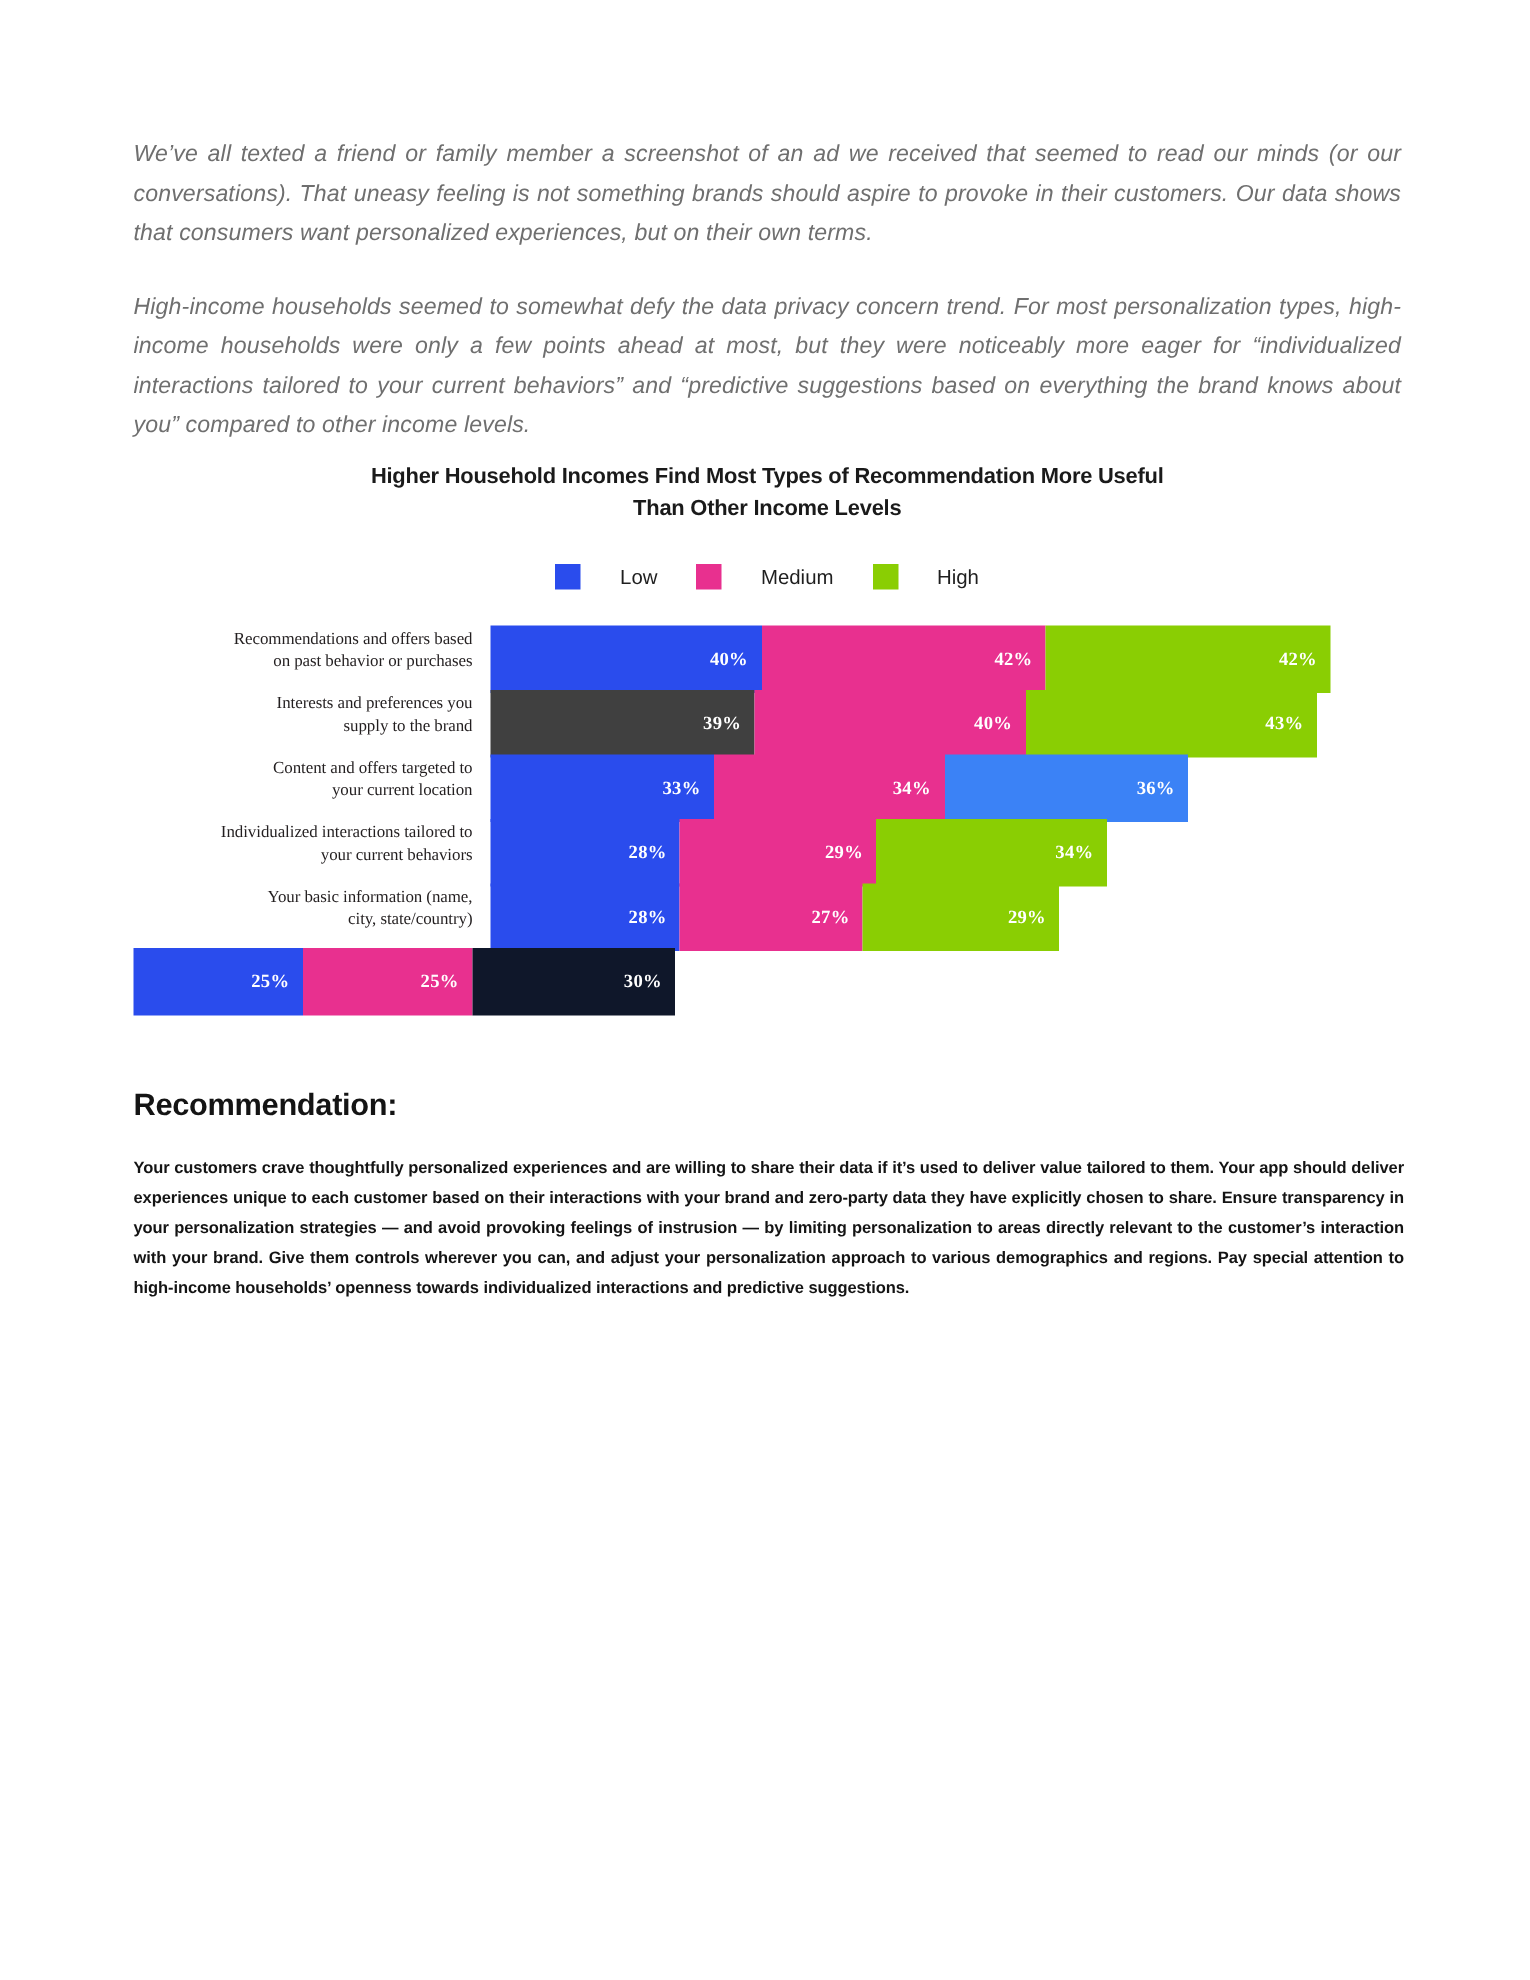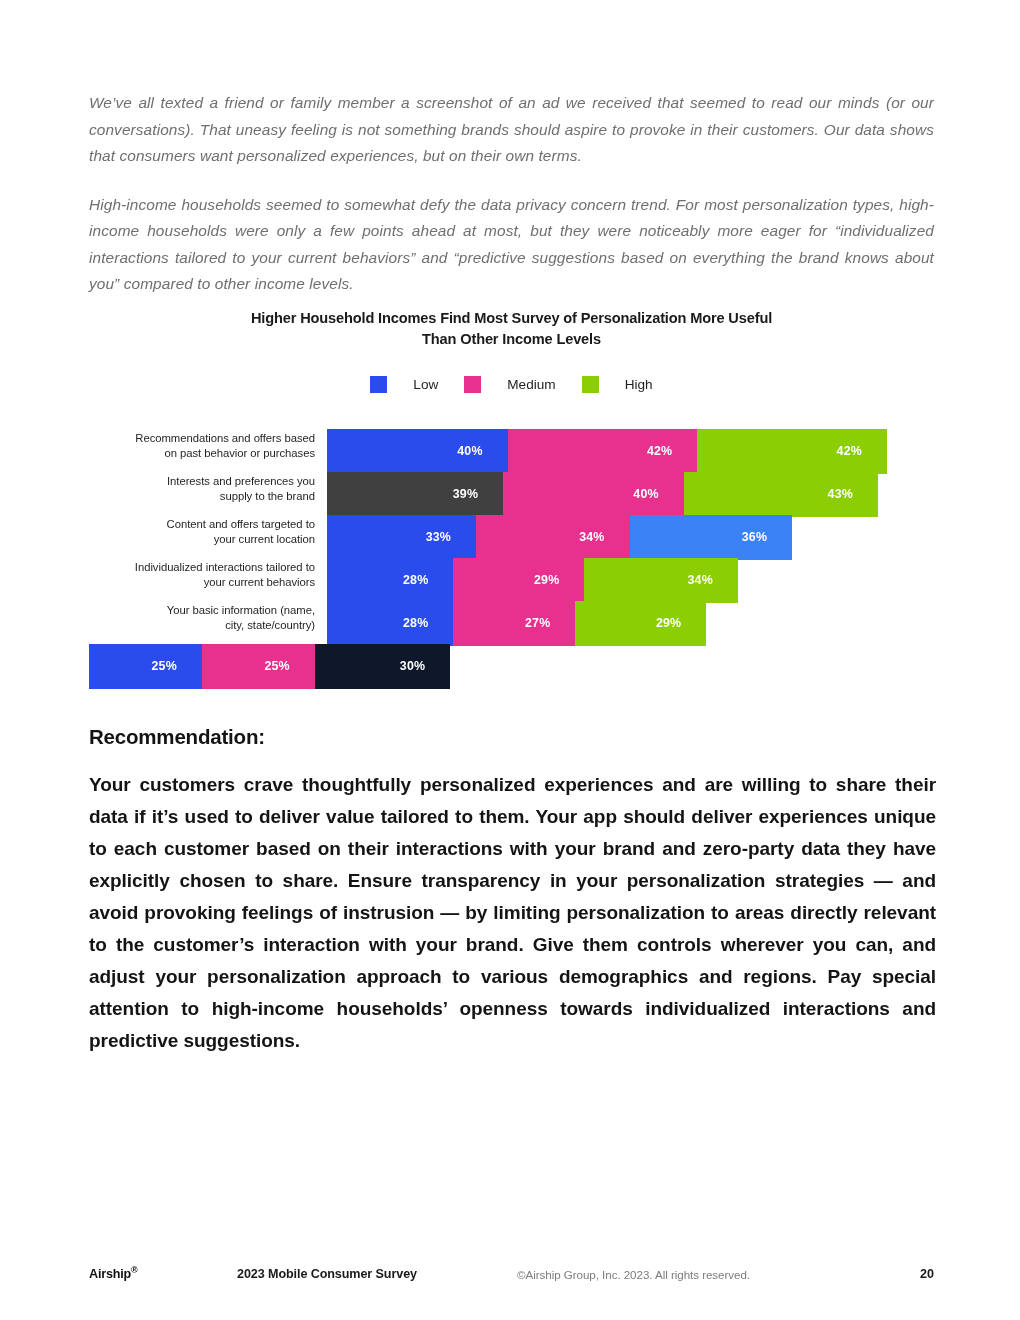--- a/index.html
+++ b/index.html
@@ -73,22 +73,23 @@
     height: 17px;
     display: block;
   }
   .legend-label {
     font-size: 13.6px;
     color: #1f1f1f;
     line-height: 1;
   }
 
   .bars {
-    margin-top: 36px;
+    margin-top: 24px;
     position: relative;
+    font-family: Liberation Serif, serif;
   }
   .bar-row {
     display: flex;
     align-items: center;
     height: 33px;
     margin-bottom: 10px;
   }
   .bar-row:last-child { margin-bottom: 0; }
 
   .cat-label {
@@ -108,21 +109,21 @@
     flex: 1 1 auto;
     display: flex;
   }
   .seg {
     height: 45px;
     position: relative;
     display: flex;
     align-items: center;
     justify-content: flex-end;
     box-sizing: border-box;
-    padding-right: 25px;
+    padding-right: 9px;
     text-align: center;
   }
   .seg span {
     color: #ffffff;
     font-size: 12.4px;
     font-weight: bold;
     letter-spacing: 0.2px;
     line-height: 1;
   }
 
@@ -136,23 +137,23 @@
   .rec-heading {
     font-size: 20.5px;
     font-weight: bold;
     color: #141414;
     letter-spacing: -0.2px;
     margin: 0 0 20px 0;
     line-height: 1.1;
   }
   .rec-body {
     margin: 0;
-    font-size: 19px;
-    font-weight: bold;
-    line-height: 32px;
+    font-size: 11px;
+    font-weight: bold;
+    line-height: 20px;
     color: #141414;
     text-align: justify;
     letter-spacing: -0.05px;
   }
 
   
   .footer {
     position: absolute;
     left: 89px;
     top: 1265px;
@@ -204,21 +205,21 @@
 
 <div class="page">
 
   <section class="intro">
     <p>We’ve all texted a friend or family member a screenshot of an ad we received that seemed to read our minds (or our conversations). That uneasy feeling is not something brands should aspire to provoke in their customers. Our data shows that consumers want personalized experiences, but on their own terms.</p>
     <p>High-income households seemed to somewhat defy the data privacy concern trend. For most personalization types, high-income households were only a few points ahead at most, but they were noticeably more eager for “individualized interactions tailored to your current behaviors” and “predictive suggestions based on everything the brand knows about you” compared to other income levels.</p>
   </section>
 
   <section class="chart-block">
     <div class="chart-title">
-      <div>Higher Household Incomes Find Most Survey of Personalization More Useful</div>
+      <div>Higher Household Incomes Find Most Types of Recommendation More Useful</div>
       <div>Than Other Income Levels</div>
     </div>
 
     <div class="chart-legend">
       <div class="legend-item">
         <span class="legend-swatch" style="background: rgb(42, 76, 237);"></span>
         <span class="legend-label">Low</span>
       </div>
       <div class="legend-item">
         <span class="legend-swatch" style="background: rgb(232, 48, 143);"></span>
@@ -330,20 +331,14 @@
           </div>
         </div>
       </div>
   </section>
 
   <section class="rec">
     <h2 class="rec-heading">Recommendation:</h2>
     <p class="rec-body">Your customers crave thoughtfully personalized experiences and are willing to share their data if it’s used to deliver value tailored to them. Your app should deliver experiences unique to each customer based on their interactions with your brand and zero-party data they have explicitly chosen to share. Ensure transparency in your personalization strategies — and avoid provoking feelings of instrusion — by limiting personalization to areas directly relevant to the customer’s interaction with your brand. Give them controls wherever you can, and adjust your personalization approach to various demographics and regions. Pay special attention to high-income households’ openness towards individualized interactions and predictive suggestions.</p>
   </section>
 
-  <footer class="footer">
-    <div class="footer-logo"><span>Airship</span><span class="mark">®</span></div>
-    <div class="footer-survey">2023 Mobile Consumer Survey</div>
-    <div class="footer-copy">©Airship Group, Inc. 2023. All rights reserved.</div>
-    <div class="footer-page">20</div>
-  </footer>
 
 </div>
 
 </body></html>

